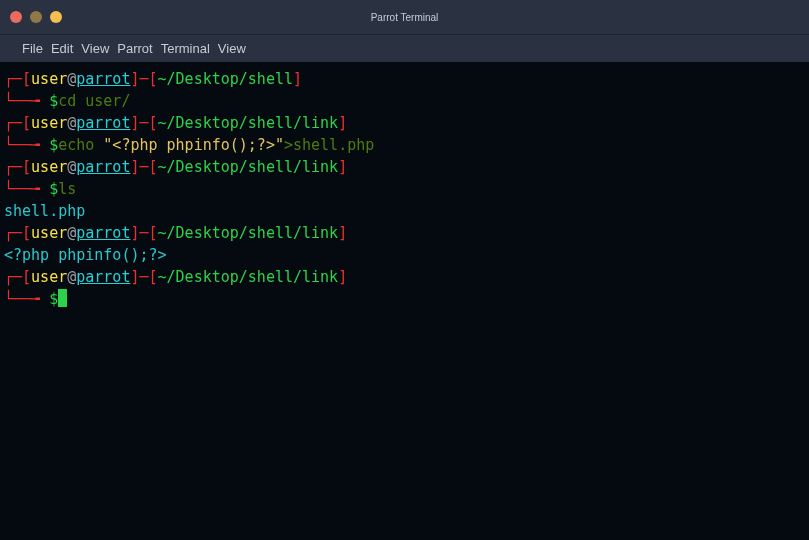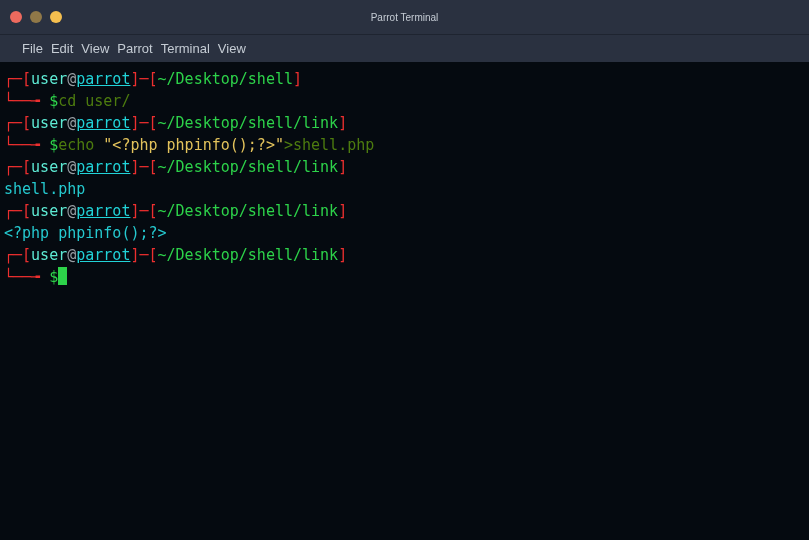--- a/index.html
+++ b/index.html
@@ -119,21 +119,21 @@
       padding: 6px 4px;
       min-height: 478px;
       line-height: 22px;
       position: relative;
     }
     .prompt-line {
       white-space: pre;
       position: relative;
     }
     .br-red { color: #ed2f2f; }
-    .br-orange { color: #5eead4; }
+    .br-orange { color: #fde047; }
     .br-cyan { color: #21d3d8; text-decoration: underline; }
     .br-gray { color: #9aa0a6; }
     .br-green { color: #2dd34a; }
     .cmd-text { color: #4d7c0f; }
     .cmd-yellow { color: #e3c35c; }
     .output { color: #25c9cf; }
     .cursor-block {
       display: inline-block;
       width: 9px;
       height: 18px;
@@ -174,19 +174,20 @@
     <span class="menu-item">Parrot</span>
     <span class="menu-item">Terminal</span>
     <span class="menu-item">View</span>
   </div>
   <div class="terminal-body" id="terminal-body">
   <div class="prompt-line"><span class="br-red">┌─[</span><span class="br-orange">user</span><span class="br-gray">@</span><span class="br-cyan">parrot</span><span class="br-red">]─[</span><span class="br-green">~</span><span class="br-green">/Desktop/shell</span><span class="br-red">]</span></div>
       <div class="prompt-line"><span class="br-red">└──╼ </span><span class="br-green">$</span><span class="cmd-text">cd</span><span class="cmd-text"> user/</span></div>
       <div class="prompt-line"><span class="br-red">┌─[</span><span class="br-orange">user</span><span class="br-gray">@</span><span class="br-cyan">parrot</span><span class="br-red">]─[</span><span class="br-green">~</span><span class="br-green">/Desktop/shell/link</span><span class="br-red">]</span></div>
       <div class="prompt-line"><span class="br-red">└──╼ </span><span class="br-green">$</span><span class="cmd-text">echo</span><span class="cmd-yellow"> "&lt;?php phpinfo();?&gt;"</span><span class="cmd-text">&gt;shell.php</span></div>
       <div class="prompt-line"><span class="br-red">┌─[</span><span class="br-orange">user</span><span class="br-gray">@</span><span class="br-cyan">parrot</span><span class="br-red">]─[</span><span class="br-green">~</span><span class="br-green">/Desktop/shell/link</span><span class="br-red">]</span></div>
+      <div class="prompt-line"><span class="br-red">└──╼ </span><span class="br-green">$</span><span class="cmd-text">ls</span></div>
       <div class="prompt-line output">shell.php</div>
       <div class="prompt-line"><span class="br-red">┌─[</span><span class="br-orange">user</span><span class="br-gray">@</span><span class="br-cyan">parrot</span><span class="br-red">]─[</span><span class="br-green">~</span><span class="br-green">/Desktop/shell/link</span><span class="br-red">]</span></div>
       <div class="prompt-line output">&lt;?php phpinfo();?&gt;</div>
       <div class="prompt-line"><span class="br-red">┌─[</span><span class="br-orange">user</span><span class="br-gray">@</span><span class="br-cyan">parrot</span><span class="br-red">]─[</span><span class="br-green">~</span><span class="br-green">/Desktop/shell/link</span><span class="br-red">]</span></div>
       <div class="prompt-line"><span class="br-red">└──╼ </span><span class="br-green">$</span><span class="cursor-block"></span></div>
     </div>
 </div>
 
 </body></html>

